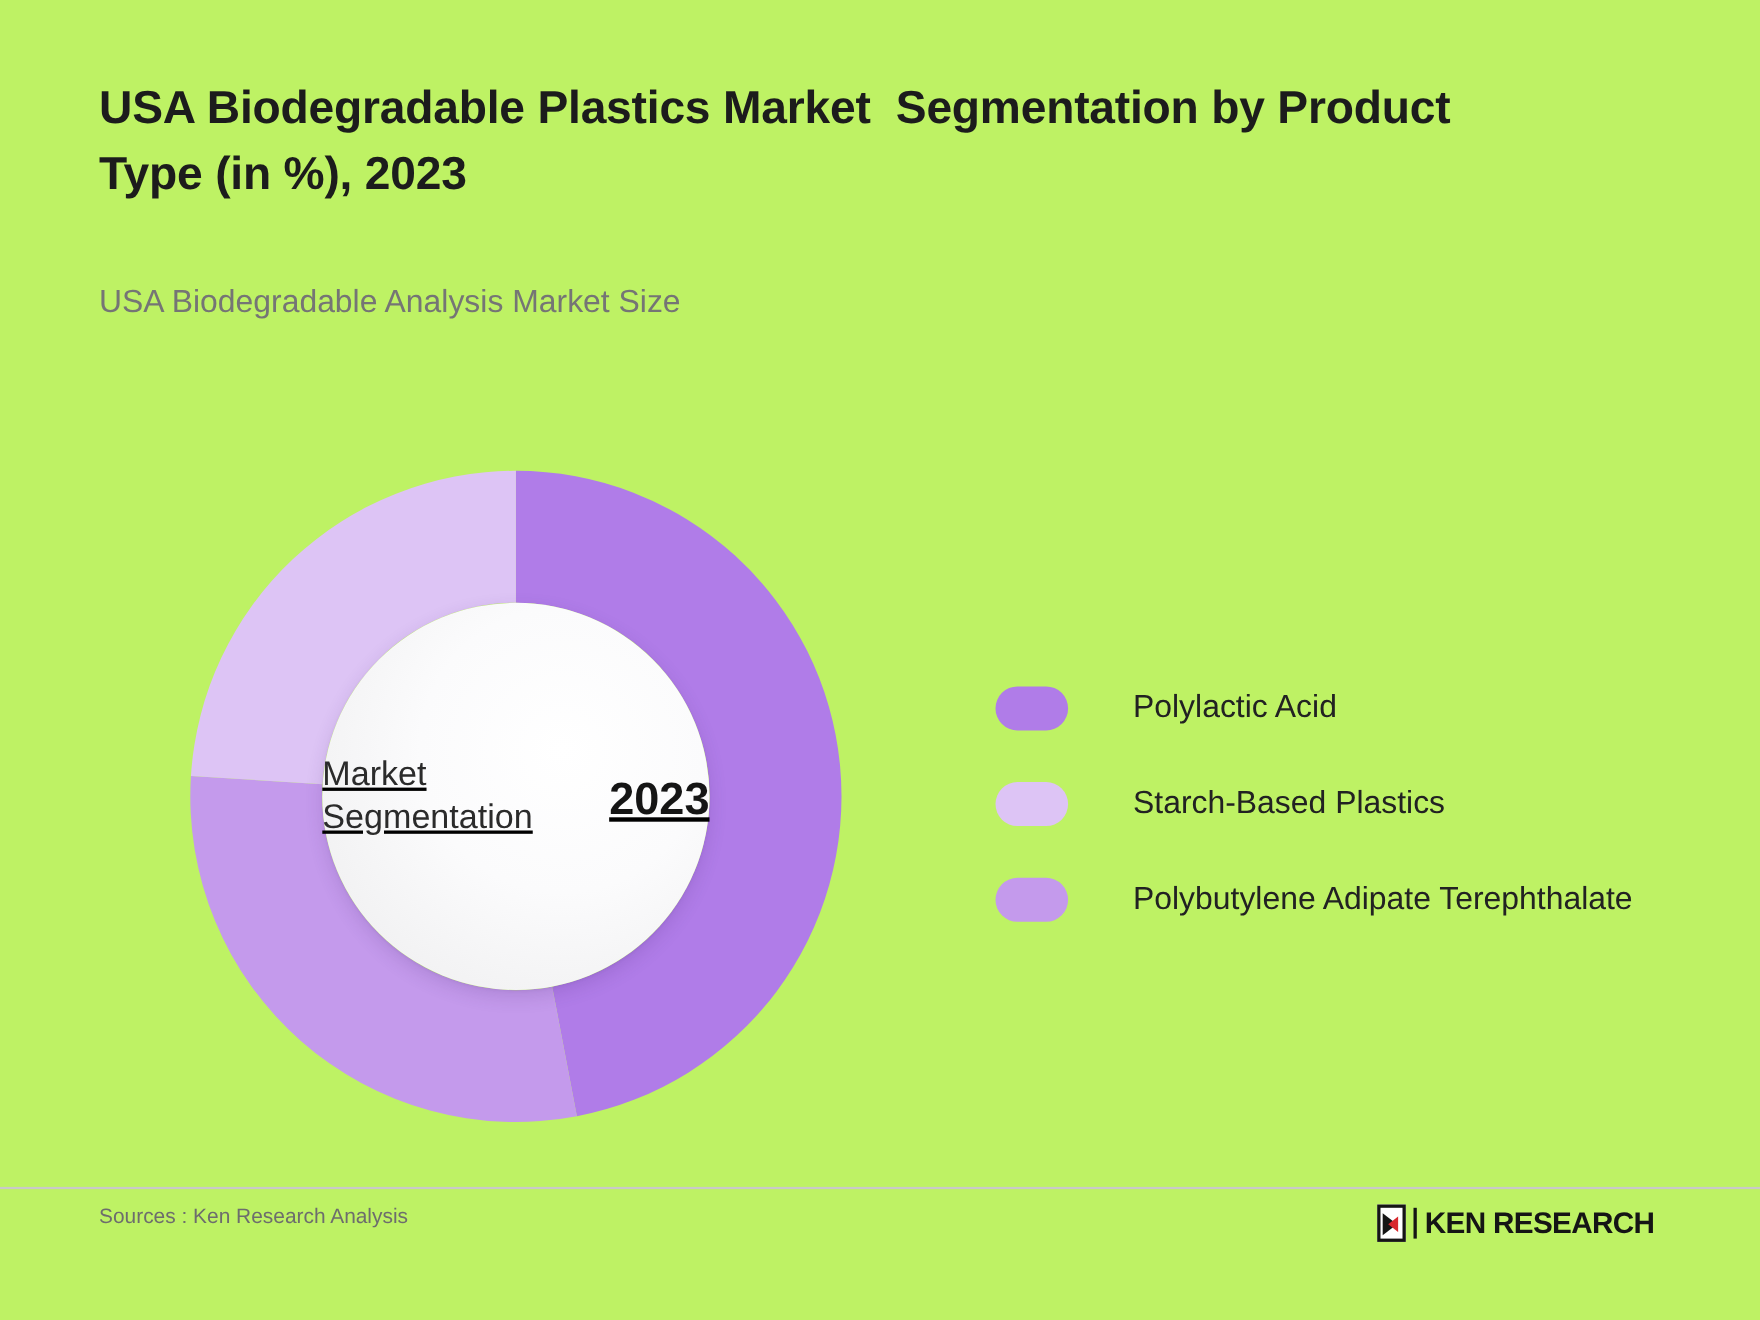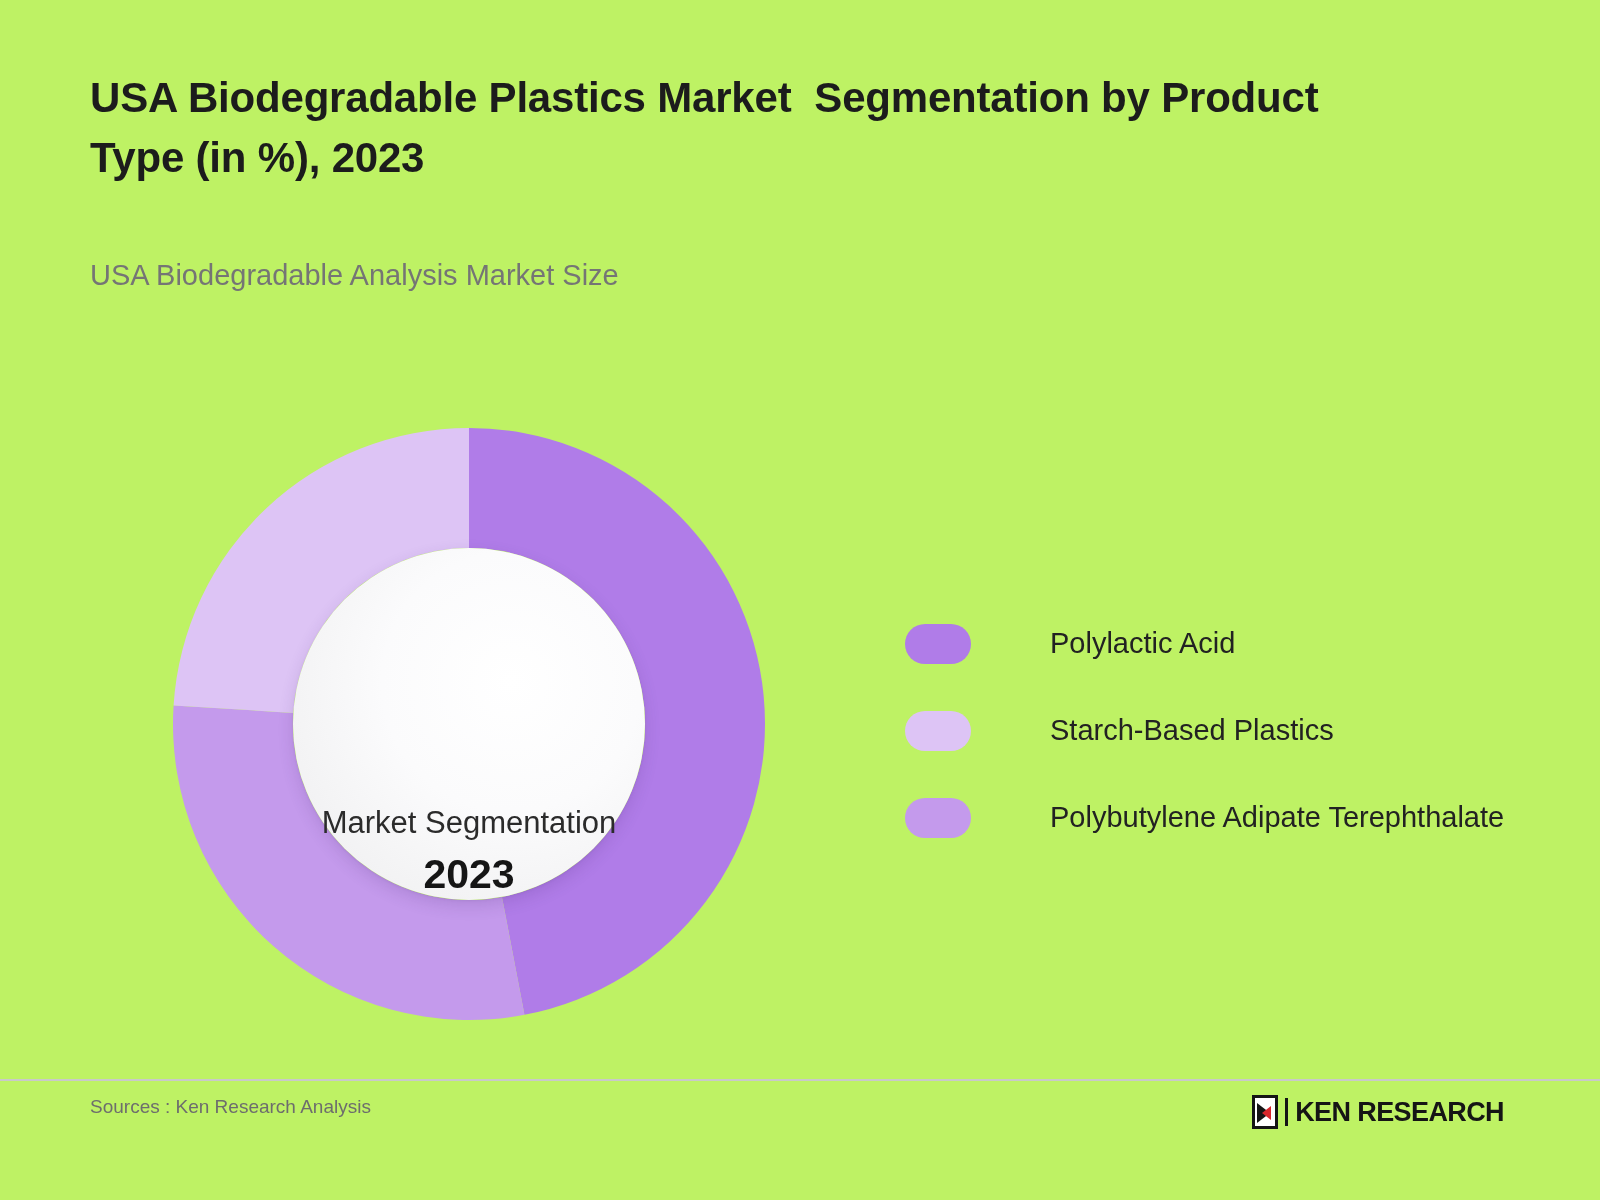--- a/index.html
+++ b/index.html
@@ -67,23 +67,24 @@
     left: 50%;
     top: 50%;
     width: 352px;
     height: 352px;
     margin-left: -176px;
     margin-top: -176px;
     border-radius: 50%;
     background: radial-gradient(circle at 62% 38%, #ffffff 0%, #fbfbfc 42%, #ececed 100%);
     box-shadow: 0 6px 16px rgba(70,40,110,0.16), 0 1px 3px rgba(0,0,0,0.06);
     display: flex;
-    flex-direction: column;
+    flex-direction: row;
     align-items: center;
     justify-content: flex-end;
+    text-decoration: underline;
   }
   .hole-label {
     font-size: 31px;
     color: #2b2b2b;
     line-height: 1.25;
   }
   .hole-value {
     font-size: 41px;
     font-weight: bold;
     color: #151515;
@@ -95,21 +96,20 @@
   .legend {
     position: absolute;
     left: 905px;
     top: 600px;
     width: 640px;
   }
   .legend-row {
     display: flex;
     align-items: center;
     height: 87px;
-    gap: 20px;
   }
   .legend-swatch {
     width: 66px;
     height: 40px;
     border-radius: 20px;
     flex: 0 0 auto;
   }
   .legend-label {
     margin-left: 59px;
     font-size: 29px;

